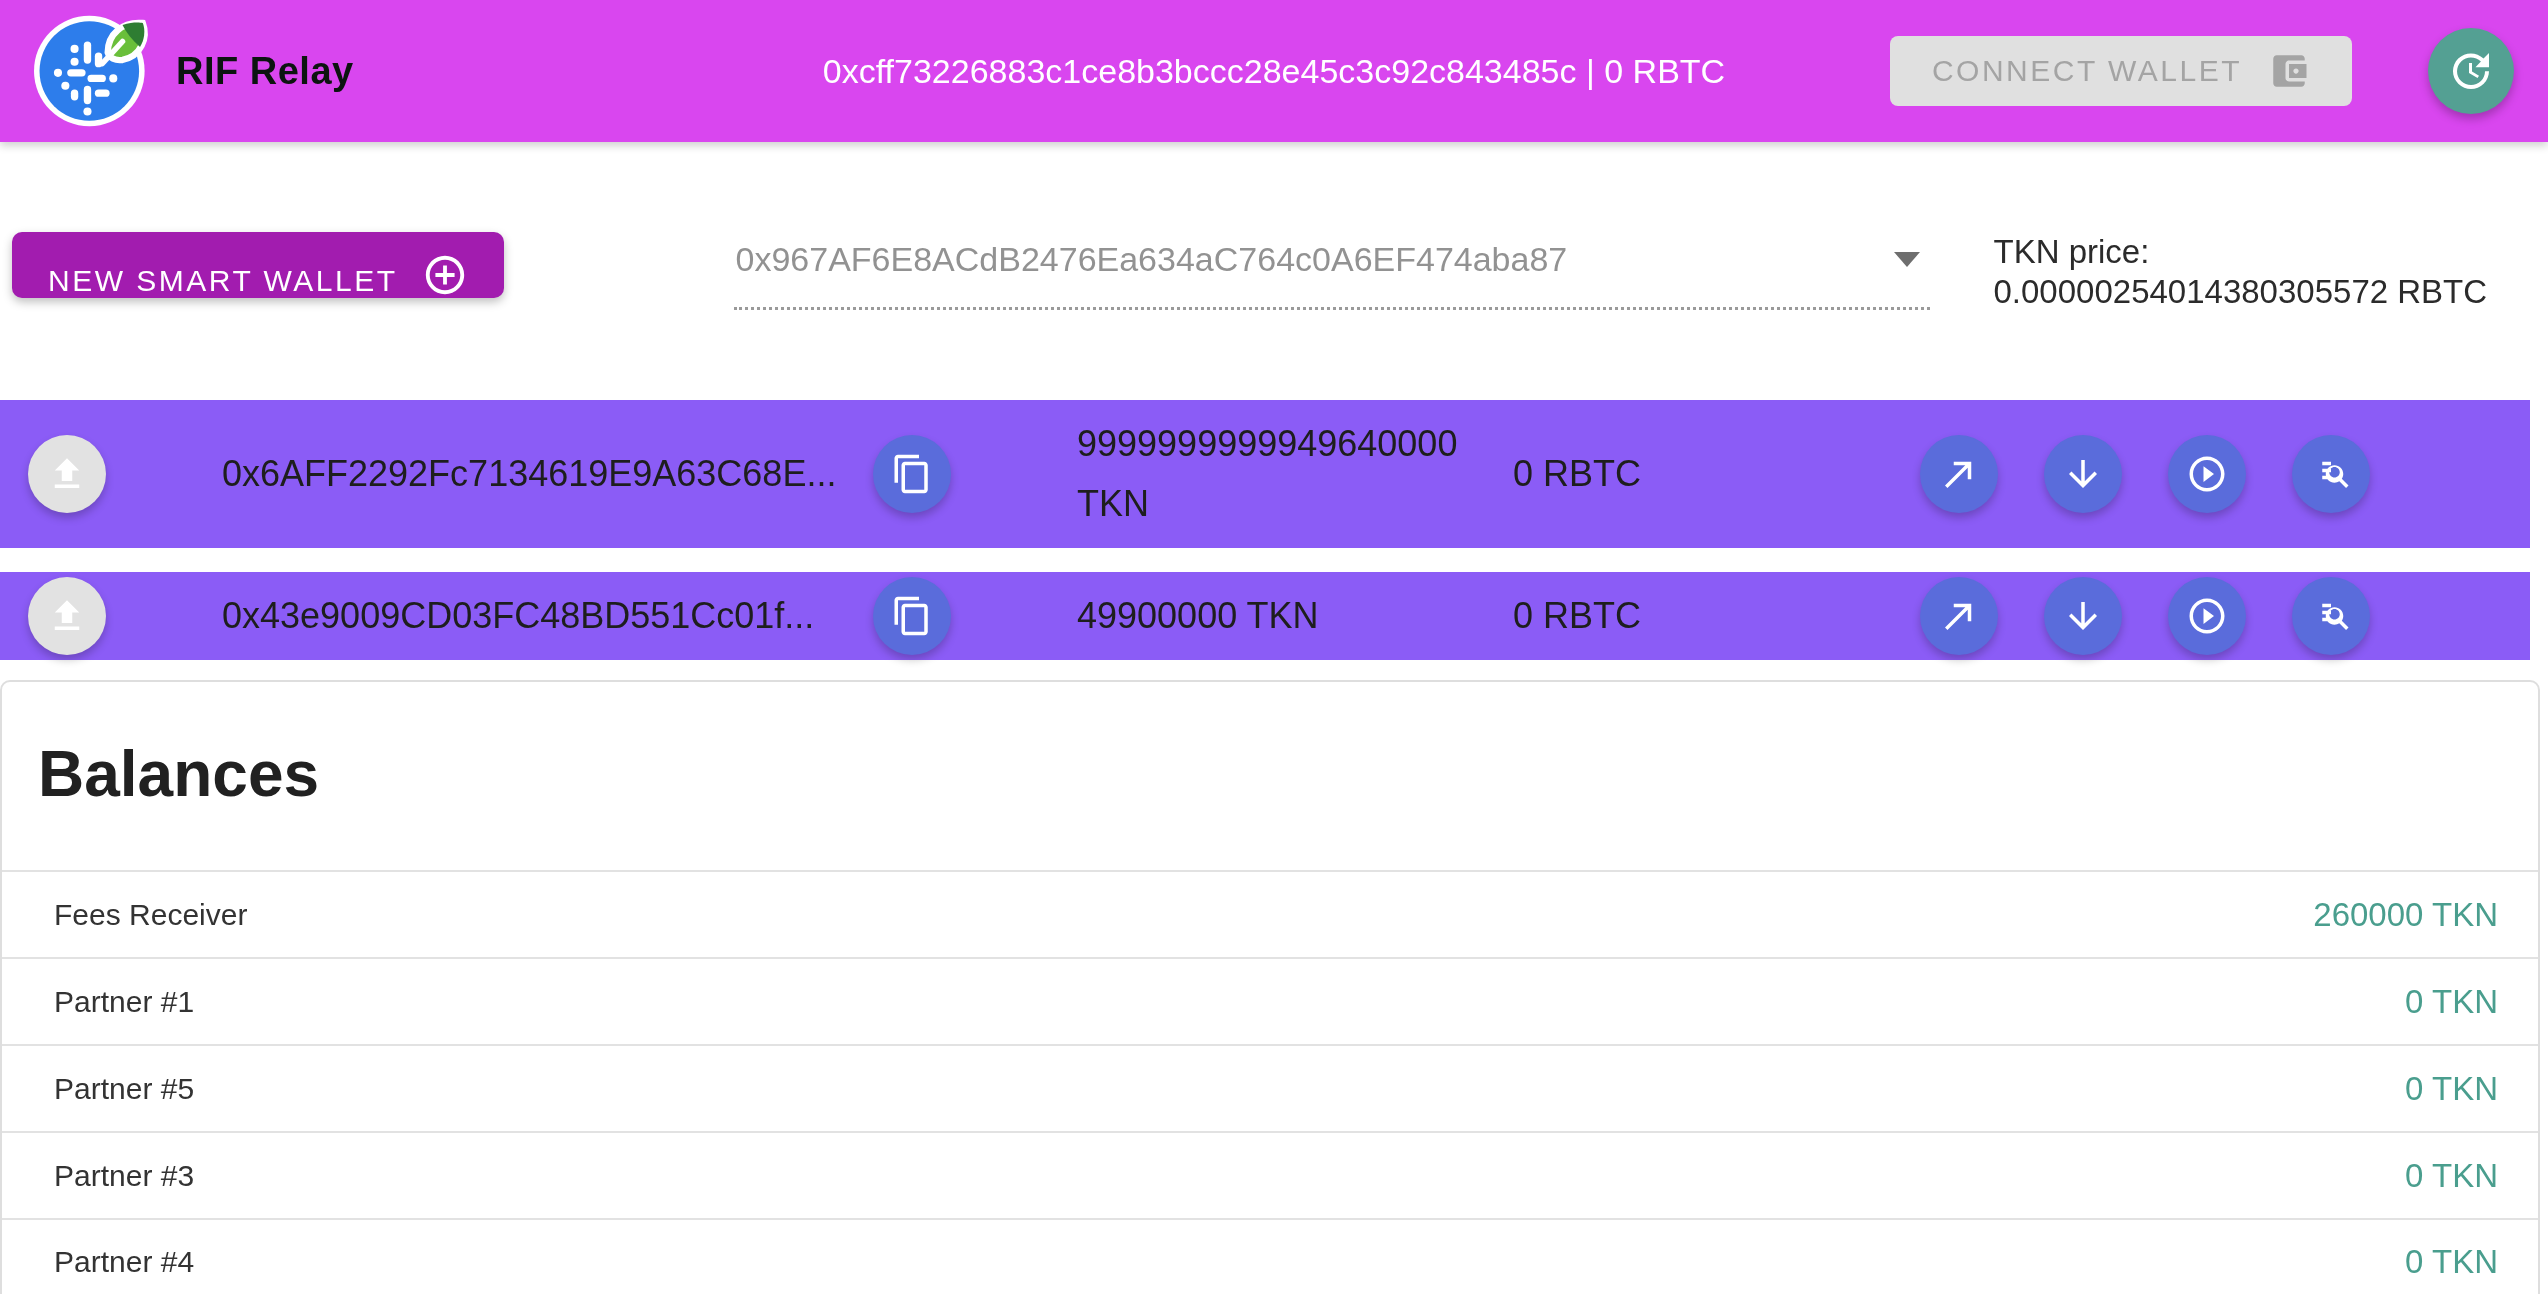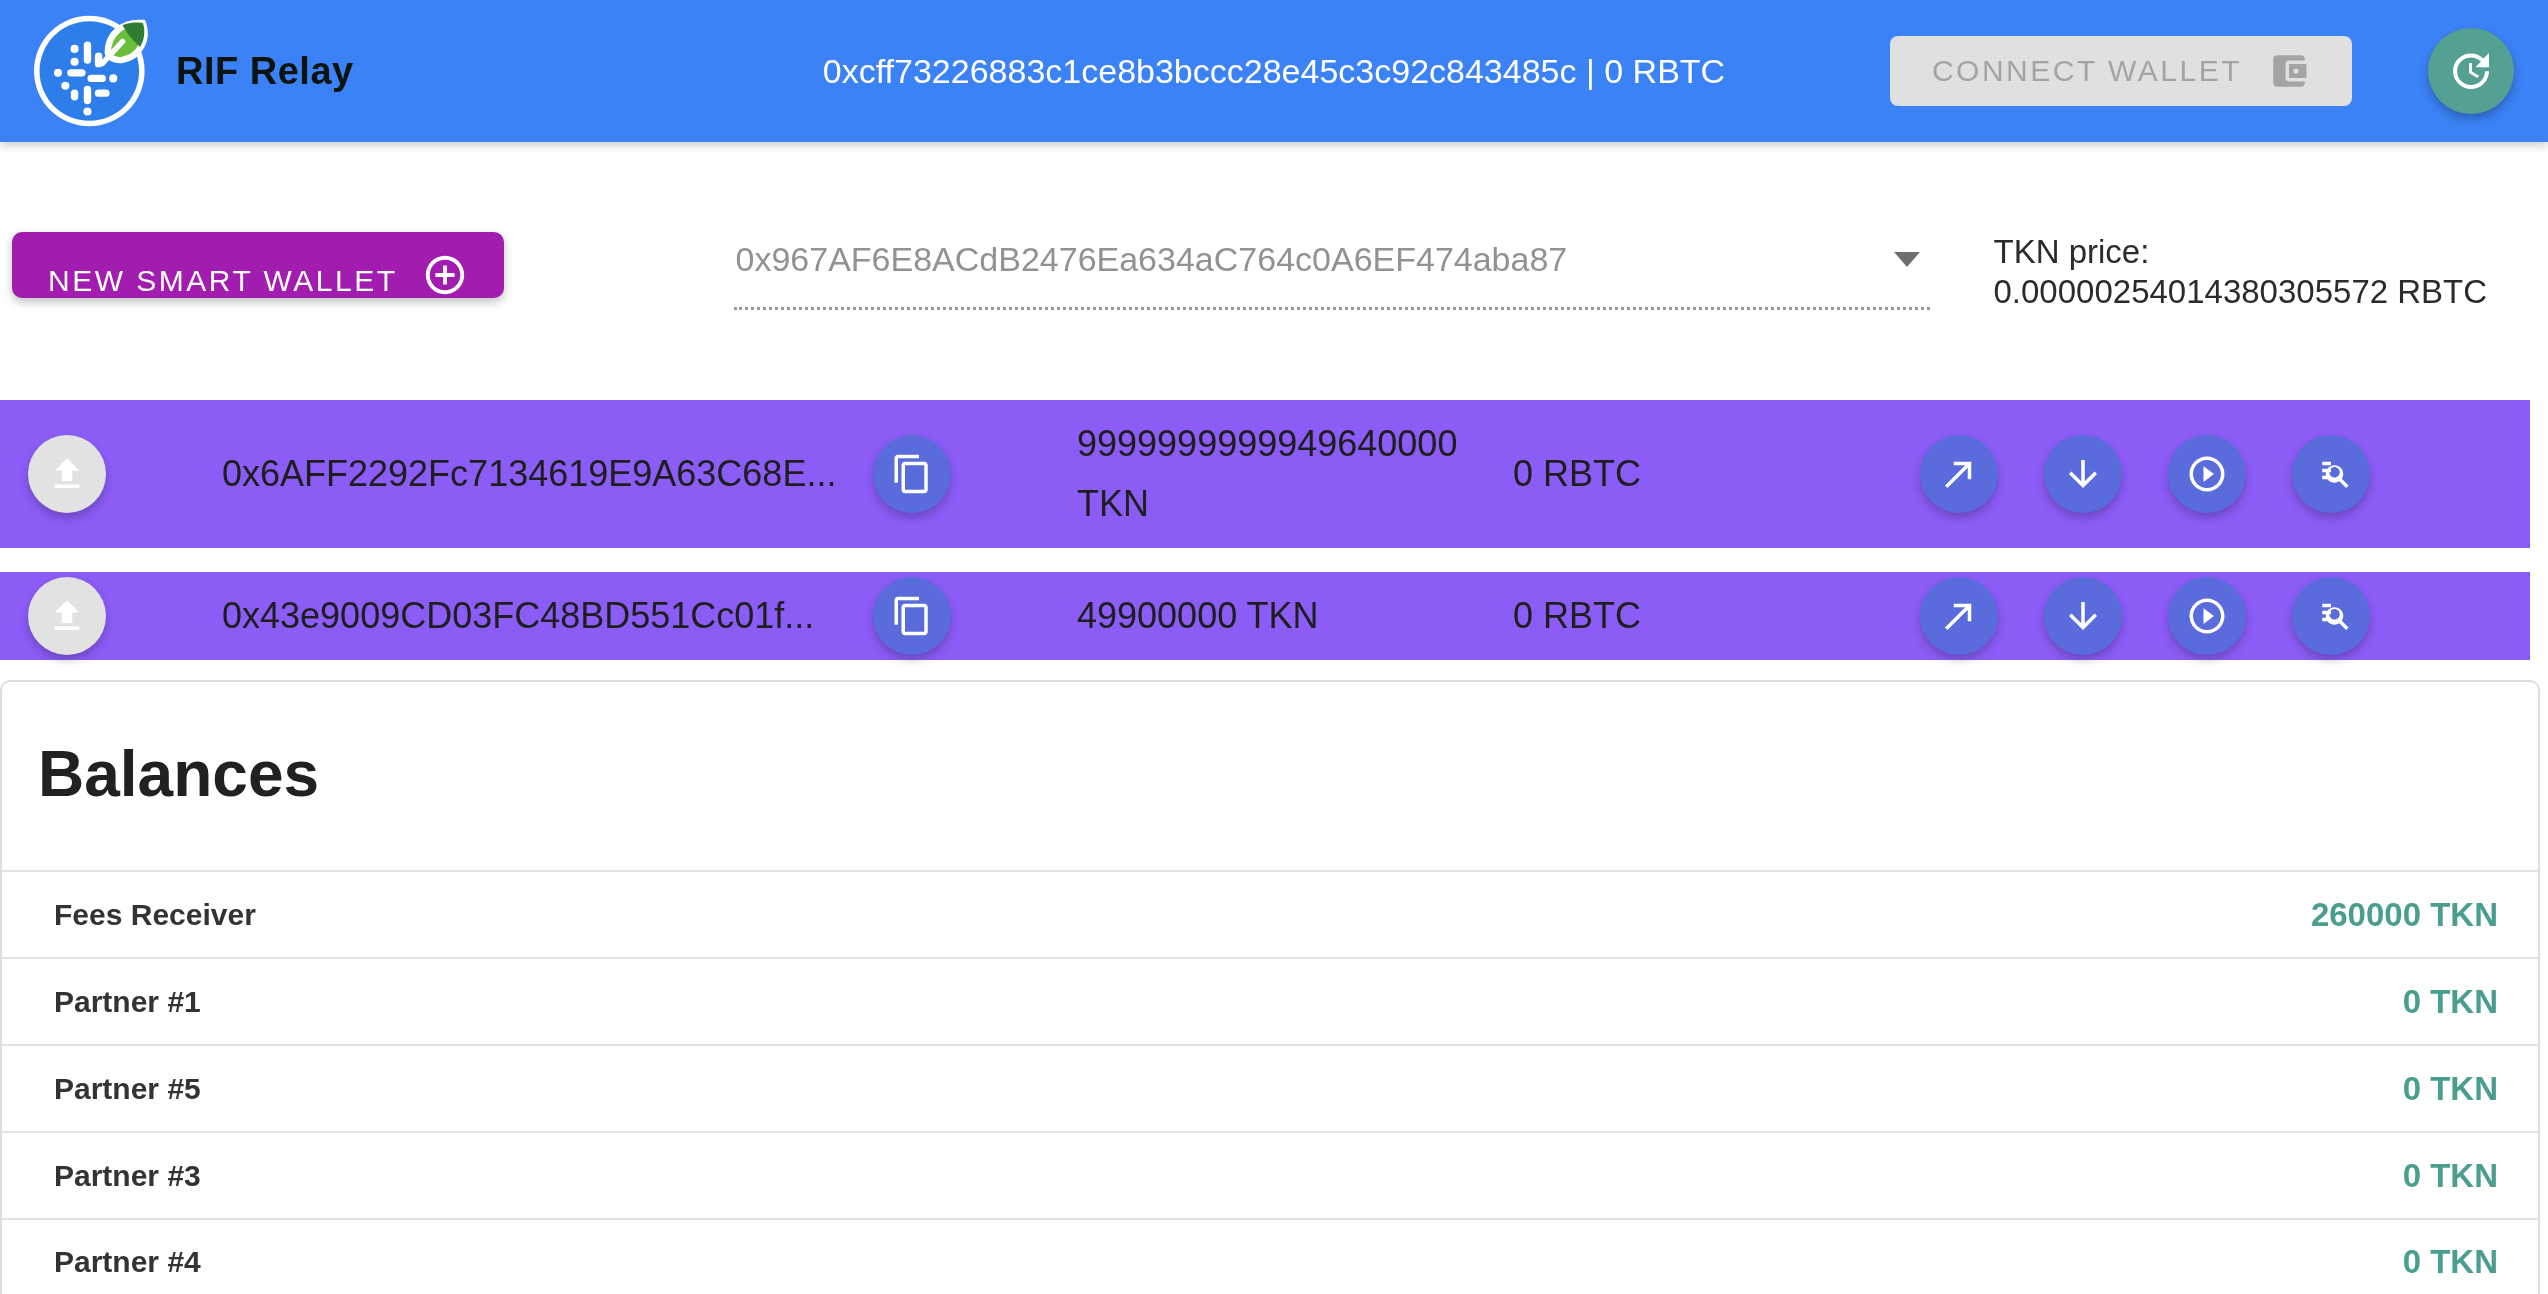--- a/index.html
+++ b/index.html
@@ -8,21 +8,21 @@
     font-family: "Liberation Sans", sans-serif;
     background: #ffffff;
     color: #2d2d2d;
     overflow: hidden;
   }
   .page { width: 2548px; height: 1294px; overflow: hidden; position: relative; background: #fff; }
 
   
   .appbar {
     height: 142px;
-    background: #3b82f6;
+    background: #d946ef;
     display: flex;
     align-items: center;
     padding: 0 34px;
     position: relative;
     box-shadow: 0 4px 8px rgba(0,0,0,0.18);
   }
   .logo { width: 118px; height: 118px; flex: none; }
   .app-title {
     font-size: 38px;
     font-weight: bold;
@@ -167,21 +167,20 @@
     color: #212121;
     line-height: 72px;
     margin: 0 0 60px 36px;
   }
   .balance-row {
     height: 87px;
     display: flex;
     align-items: center;
     border-top: 2px solid #e2e2e2;
     padding: 0 40px 0 52px;
-    font-weight: bold;
   }
   .balance-row:last-child { border-bottom: 2px solid #e2e2e2; }
   .balance-label { font-size: 30px; color: #333333; }
   .balance-value { margin-left: auto; font-size: 33px; color: #4a9e8e; }
 </style>
 </head>
 <body>
 
 <div class="page">
 

